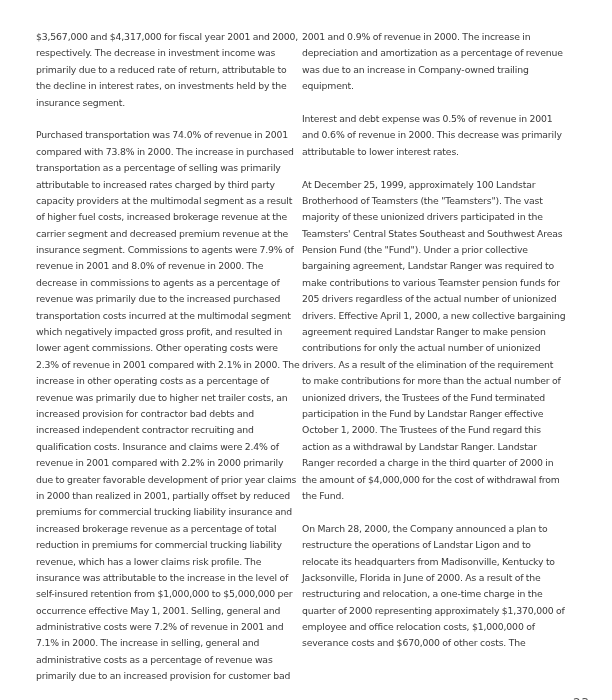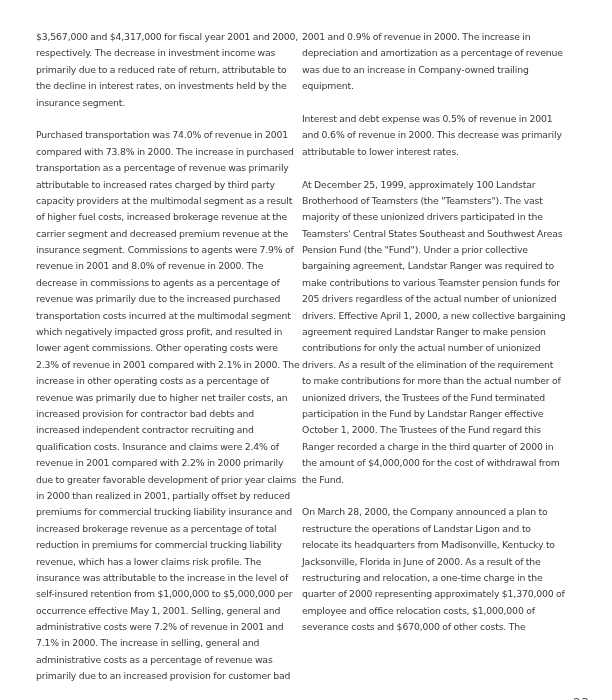--- a/index.html
+++ b/index.html
@@ -50,21 +50,21 @@
     <div class="para">
       <span class="line">$3,567,000 and $4,317,000 for fiscal year 2001 and 2000,</span>
       <span class="line">respectively. The decrease in investment income was</span>
       <span class="line">primarily due to a reduced rate of return, attributable to</span>
       <span class="line">the decline in interest rates, on investments held by the</span>
       <span class="line">insurance segment.</span>
     </div>
     <div class="para">
       <span class="line">Purchased transportation was 74.0% of revenue in 2001</span>
       <span class="line">compared with 73.8% in 2000. The increase in purchased</span>
-      <span class="line">transportation as a percentage of revenue was primarily</span>
+      <span class="line">transportation as a percentage of selling was primarily</span>
       <span class="line">attributable to increased rates charged by third party</span>
       <span class="line">capacity providers at the multimodal segment as a result</span>
       <span class="line">of higher fuel costs, increased brokerage revenue at the</span>
       <span class="line">carrier segment and decreased premium revenue at the</span>
       <span class="line">insurance segment. Commissions to agents were 7.9% of</span>
       <span class="line">revenue in 2001 and 8.0% of revenue in 2000. The</span>
       <span class="line">decrease in commissions to agents as a percentage of</span>
       <span class="line">revenue was primarily due to the increased purchased</span>
       <span class="line">transportation costs incurred at the multimodal segment</span>
       <span class="line">which negatively impacted gross profit, and resulted in</span>
@@ -113,20 +113,21 @@
       <span class="line">make contributions to various Teamster pension funds for</span>
       <span class="line">205 drivers regardless of the actual number of unionized</span>
       <span class="line">drivers. Effective April 1, 2000, a new collective bargaining</span>
       <span class="line">agreement required Landstar Ranger to make pension</span>
       <span class="line">contributions for only the actual number of unionized</span>
       <span class="line">drivers. As a result of the elimination of the requirement</span>
       <span class="line">to make contributions for more than the actual number of</span>
       <span class="line">unionized drivers, the Trustees of the Fund terminated</span>
       <span class="line">participation in the Fund by Landstar Ranger effective</span>
       <span class="line">October 1, 2000. The Trustees of the Fund regard this</span>
+      <span class="line">action as a withdrawal by Landstar Ranger. Landstar</span>
       <span class="line">Ranger recorded a charge in the third quarter of 2000 in</span>
       <span class="line">the amount of $4,000,000 for the cost of withdrawal from</span>
       <span class="line">the Fund.</span>
     </div>
     <div class="para">
       <span class="line">On March 28, 2000, the Company announced a plan to</span>
       <span class="line">restructure the operations of Landstar Ligon and to</span>
       <span class="line">relocate its headquarters from Madisonville, Kentucky to</span>
       <span class="line">Jacksonville, Florida in June of 2000. As a result of the</span>
       <span class="line">restructuring and relocation, a one-time charge in the</span>

